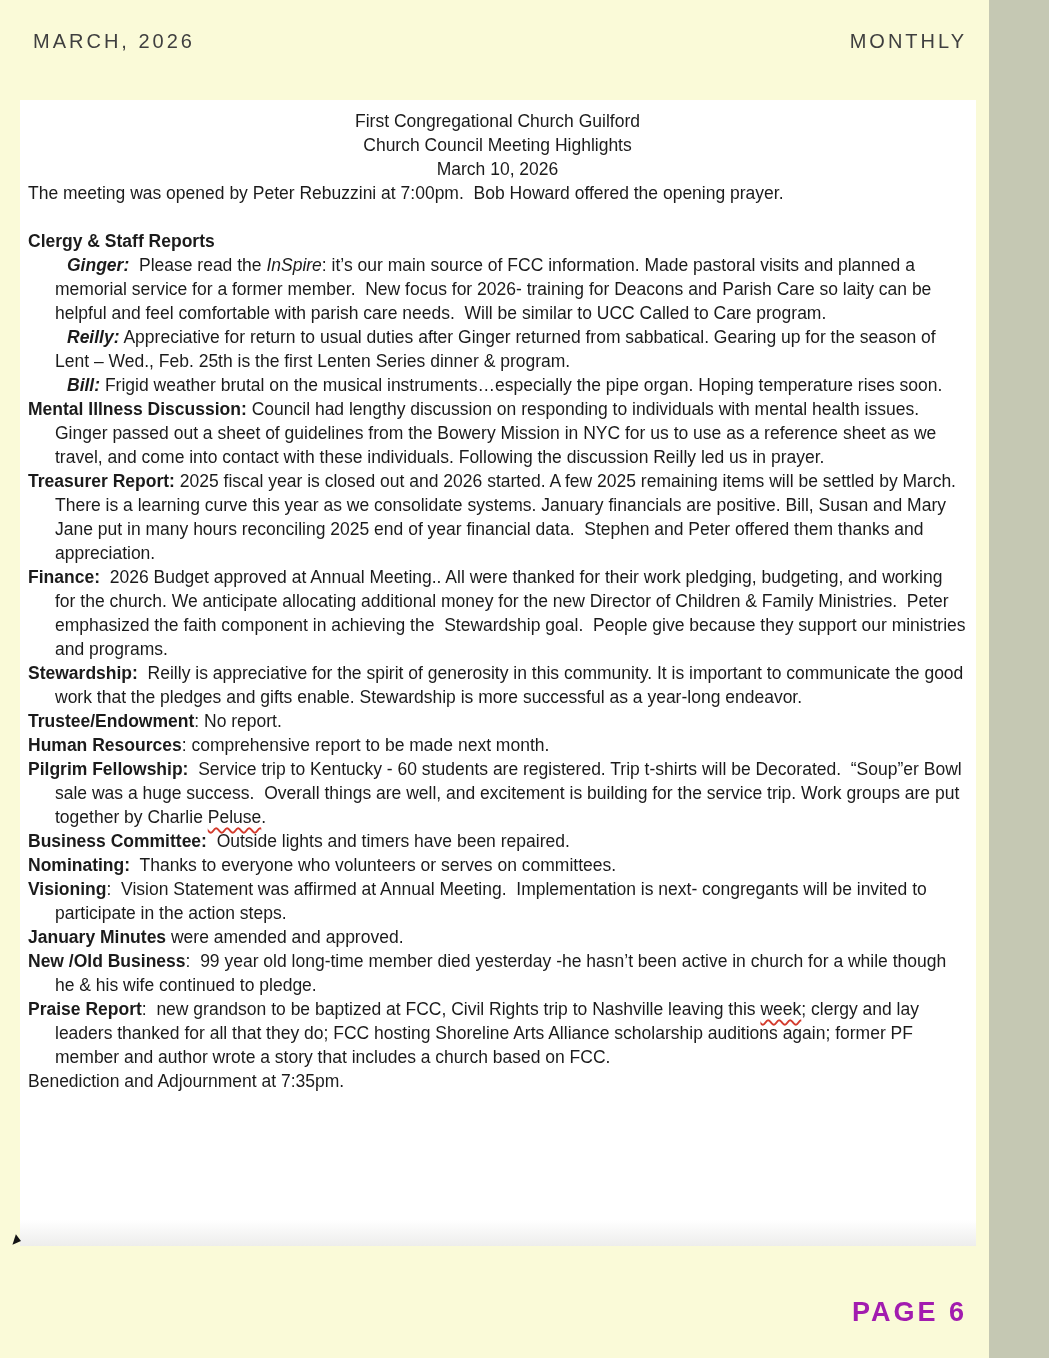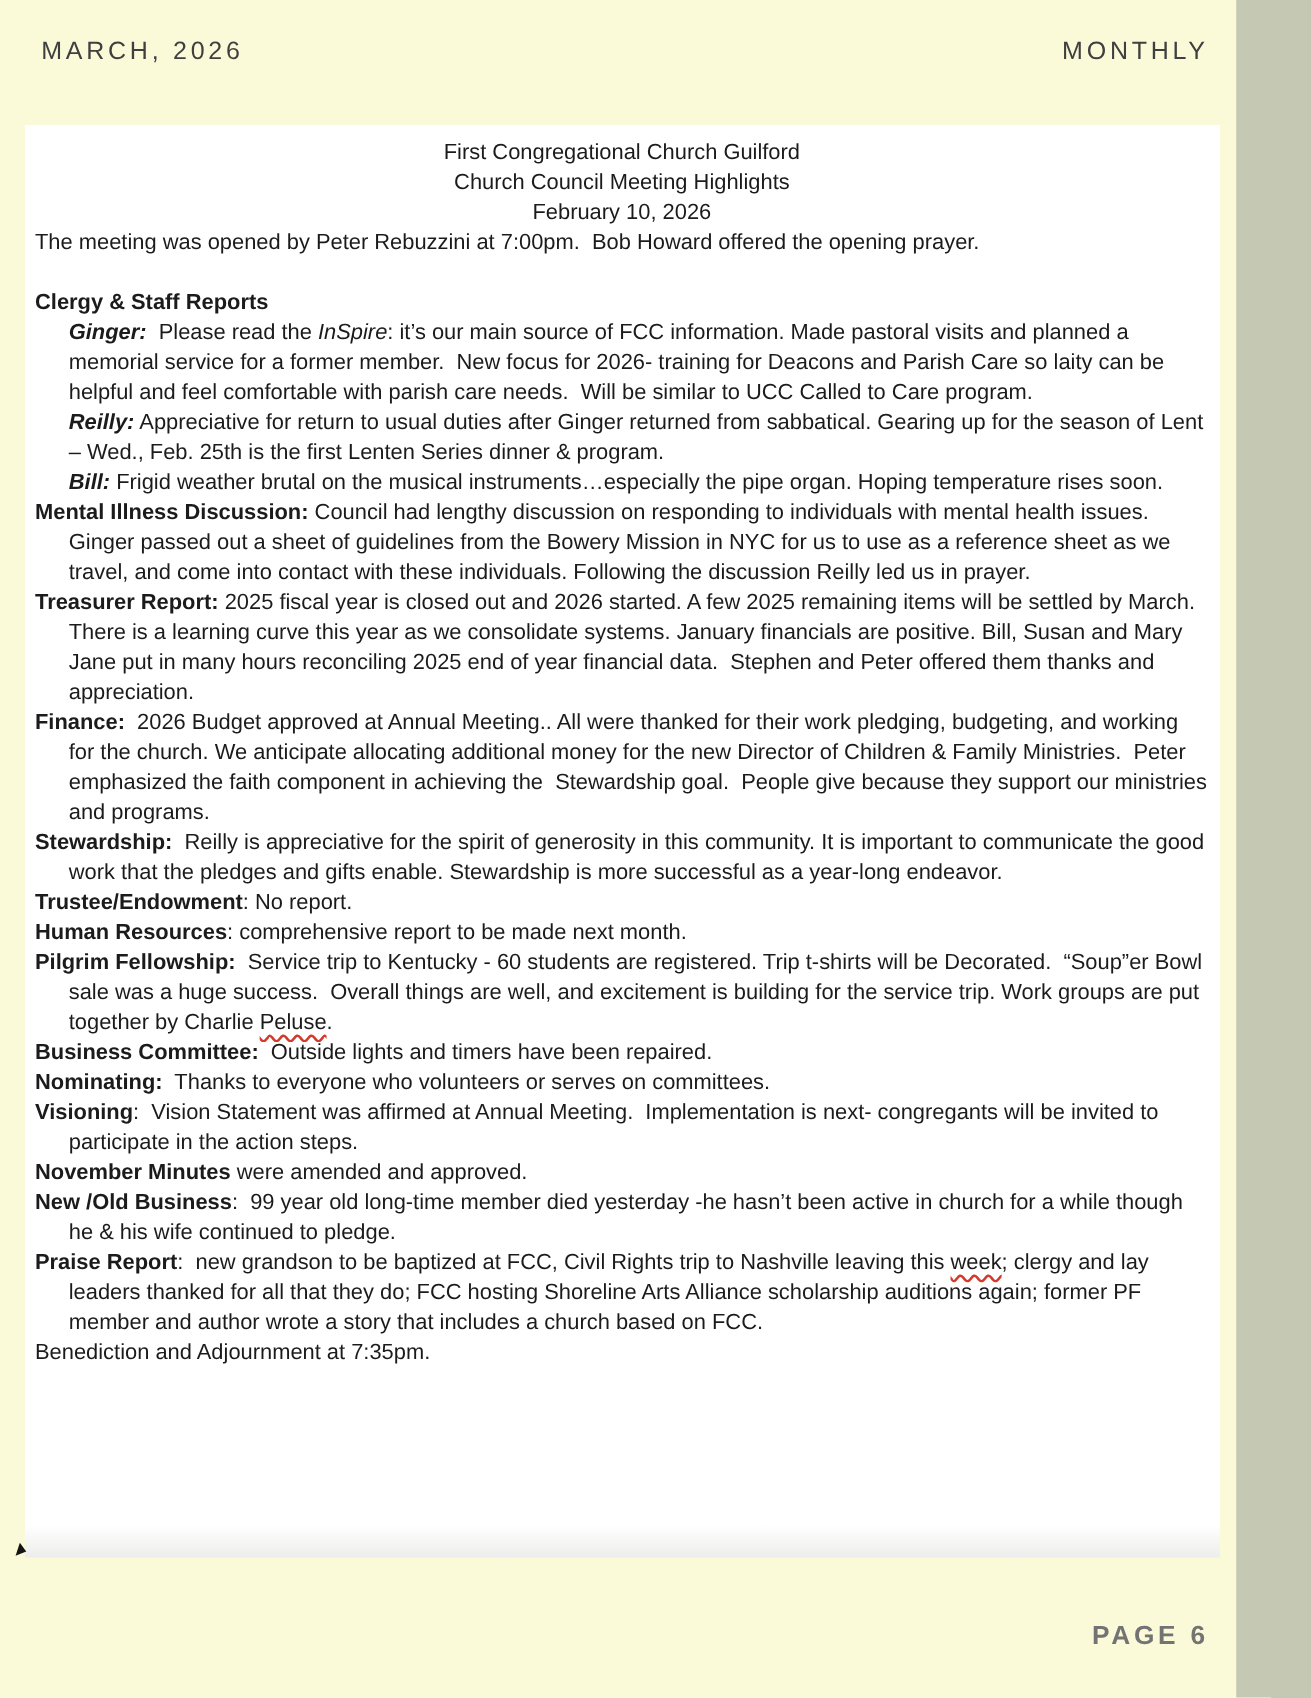--- a/index.html
+++ b/index.html
@@ -31,72 +31,72 @@
   }
   .title-line { text-align: center; white-space: pre-wrap; }
   .opening { white-space: pre-wrap; }
   .para { margin: 0; white-space: pre-wrap; }
   .indent-block { padding-left: 27px; }
   .indent-hang  { padding-left: 27px; text-indent: -27px; }
   .space-before { margin-top: 24px; }
   .seg-normal { font-style: normal; font-weight: normal; }
   .seg-bold { font-weight: bold; }
   .seg-italic { font-style: italic; text-align: center; }
-  .seg-bolditalic { font-weight: bold; font-style: italic; }
+  .seg-bolditalic { font-weight: bold; font-style: italic; margin-left: 12px; }
   .seg-misspelled {
     text-decoration: underline wavy #d33a2c;
     text-decoration-thickness: 1.5px;
     text-underline-offset: 4px;
     text-decoration-skip-ink: none;
   }
   .cursor-arrow {
     position: absolute; left: 14px; top: 1235px;
     width: 0; height: 0;
     border-left: 7px solid #141414;
     border-top: 5px solid transparent;
     border-bottom: 6px solid transparent;
     transform: rotate(18deg);
   }
   .page-footer {
     position: absolute; top: 1297px; left: 0; right: 82px;
     text-align: right;
-    font-size: 21px; font-weight: bold; letter-spacing: 3px; color: #737373;
+    font-size: 27px; font-weight: bold; letter-spacing: 3px; color: #a21caf;
   }
 </style>
 </head>
 <body>
 
 <div class="side-strip"></div>
 
 <div class="masthead">
   <span>MARCH, 2026</span>
   <span>MONTHLY</span>
 </div>
 
 <div class="content-sheet">
   <div class="title-line">First Congregational Church Guilford</div>
   <div class="title-line">Church Council Meeting Highlights</div>
-  <div class="title-line">February 10, 2026</div>
+  <div class="title-line">March 10, 2026</div>
   <div class="opening">The meeting was opened by Peter Rebuzzini at 7:00pm.  Bob Howard offered the opening prayer.</div>
   <div>
       <div class="para space-before"><span class="seg-bold">Clergy &amp; Staff Reports</span></div>
       <div class="para indent-block"><span class="seg-bolditalic">Ginger:</span><span class="seg-normal">  Please read the </span><span class="seg-italic">InSpire</span><span class="seg-normal">: it’s our main source of FCC information. Made pastoral visits and planned a memorial service for a former member.  New focus for 2026- training for Deacons and Parish Care so laity can be helpful and feel comfortable with parish care needs.  Will be similar to UCC Called to Care program.</span></div>
       <div class="para indent-block"><span class="seg-bolditalic">Reilly:</span><span class="seg-normal"> Appreciative for return to usual duties after Ginger returned from sabbatical. Gearing up for the season of Lent – Wed., Feb. 25th is the first Lenten Series dinner &amp; program.</span></div>
       <div class="para indent-block"><span class="seg-bolditalic">Bill:</span><span class="seg-normal"> Frigid weather brutal on the musical instruments…especially the pipe organ. Hoping temperature rises soon.</span></div>
       <div class="para indent-hang"><span class="seg-bold">Mental Illness Discussion:</span><span class="seg-normal"> Council had lengthy discussion on responding to individuals with mental health issues.  Ginger passed out a sheet of guidelines from the Bowery Mission in NYC for us to use as a reference sheet as we travel, and come into contact with these individuals. Following the discussion Reilly led us in prayer.</span></div>
       <div class="para indent-hang"><span class="seg-bold">Treasurer Report:</span><span class="seg-normal"> 2025 fiscal year is closed out and 2026 started. A few 2025 remaining items will be settled by March. There is a learning curve this year as we consolidate systems. January financials are positive. Bill, Susan and Mary Jane put in many hours reconciling 2025 end of year financial data.  Stephen and Peter offered them thanks and appreciation.</span></div>
       <div class="para indent-hang"><span class="seg-bold">Finance:</span><span class="seg-normal">  2026 Budget approved at Annual Meeting.. All were thanked for their work pledging, budgeting, and working for the church. We anticipate allocating additional money for the new Director of Children &amp; Family Ministries.  Peter emphasized the faith component in achieving the  Stewardship goal.  People give because they support our ministries and programs.</span></div>
       <div class="para indent-hang"><span class="seg-bold">Stewardship:</span><span class="seg-normal">  Reilly is appreciative for the spirit of generosity in this community. It is important to communicate the good work that the pledges and gifts enable. Stewardship is more successful as a year-long endeavor.</span></div>
       <div class="para indent-hang"><span class="seg-bold">Trustee/Endowment</span><span class="seg-normal">: No report.</span></div>
       <div class="para indent-hang"><span class="seg-bold">Human Resources</span><span class="seg-normal">: comprehensive report to be made next month.</span></div>
       <div class="para indent-hang"><span class="seg-bold">Pilgrim Fellowship:</span><span class="seg-normal">  Service trip to Kentucky - 60 students are registered. Trip t-shirts will be Decorated.  “Soup”er Bowl sale was a huge success.  Overall things are well, and excitement is building for the service trip. Work groups are put together by Charlie </span><span class="seg-misspelled">Peluse</span><span class="seg-normal">.</span></div>
       <div class="para indent-hang"><span class="seg-bold">Business Committee:</span><span class="seg-normal">  Outside lights and timers have been repaired.</span></div>
       <div class="para indent-hang"><span class="seg-bold">Nominating:</span><span class="seg-normal">  Thanks to everyone who volunteers or serves on committees.</span></div>
       <div class="para indent-hang"><span class="seg-bold">Visioning</span><span class="seg-normal">:  Vision Statement was affirmed at Annual Meeting.  Implementation is next- congregants will be invited to participate in the action steps.</span></div>
-      <div class="para indent-hang"><span class="seg-bold">November Minutes</span><span class="seg-normal"> were amended and approved.</span></div>
+      <div class="para indent-hang"><span class="seg-bold">January Minutes</span><span class="seg-normal"> were amended and approved.</span></div>
       <div class="para indent-hang"><span class="seg-bold">New /Old Business</span><span class="seg-normal">:  99 year old long-time member died yesterday -he hasn’t been active in church for a while though he &amp; his wife continued to pledge.</span></div>
       <div class="para indent-hang"><span class="seg-bold">Praise Report</span><span class="seg-normal">:  new grandson to be baptized at FCC, Civil Rights trip to Nashville leaving this </span><span class="seg-misspelled">week</span><span class="seg-normal">; clergy and lay leaders thanked for all that they do; FCC hosting Shoreline Arts Alliance scholarship auditions again; former PF member and author wrote a story that includes a church based on FCC.</span></div>
       <div class="para"><span class="seg-normal">Benediction and Adjournment at 7:35pm.</span></div>
     </div>
 </div>
 
 <div class="cursor-arrow"></div>
 
 <div class="page-footer">PAGE 6</div>
 

